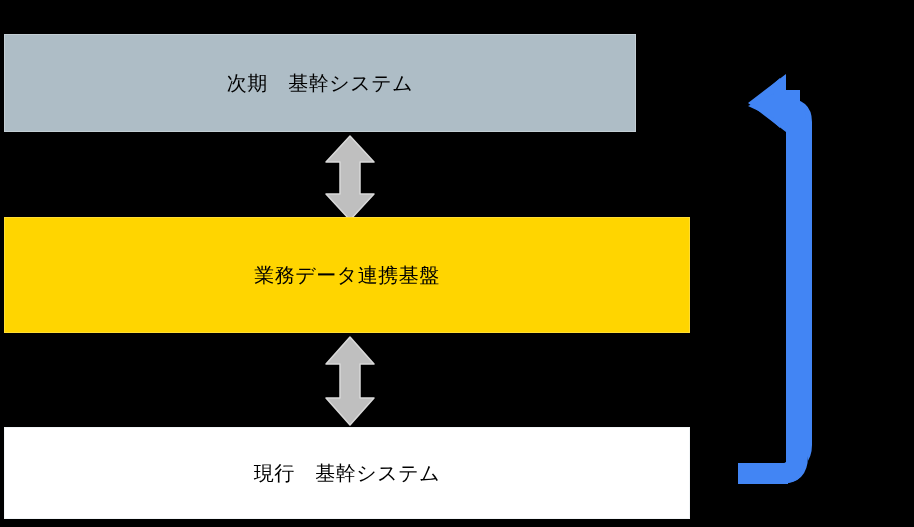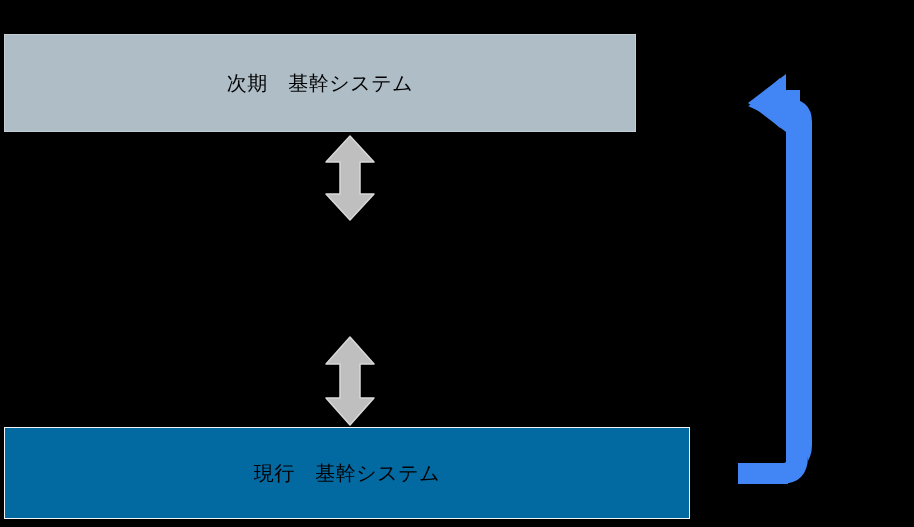--- a/index.html
+++ b/index.html
@@ -47,21 +47,21 @@
     height: 116px;
     background: #ffd500;
     border: 1px solid #ffdd33;
   }
 
   #box-current {
     left: 4px;
     top: 427px;
     width: 686px;
     height: 92px;
-    background: #0369a1;
+    background: #ffffff;
     border: 1px solid #f2f5f7;
   }
 
   
   .dbl-arrow {
     position: absolute;
     width: 52px;
   }
   .dbl-arrow svg { display: block; width: 100%; height: 100%; }
 
@@ -95,20 +95,23 @@
   <div class="box" id="box-next">
     <span>次期　基幹システム</span>
   </div>
 
   <div class="dbl-arrow" id="arrow-next-platform">
     <svg viewBox="0 0 52 86" preserveAspectRatio="none">
       <polygon points="26,1 50,27 36,27 36,59 50,59 26,85 2,59 16,59 16,27 2,27" fill="#bfbfbf" stroke="#d9d9d9" stroke-width="1.5" stroke-linejoin="round"></polygon>
     </svg>
   </div>
 
+  <div class="box" id="box-platform">
+    <span>業務データ連携基盤</span>
+  </div>
 
   <div class="dbl-arrow" id="arrow-platform-current">
     <svg viewBox="0 0 52 90" preserveAspectRatio="none">
       <polygon points="26,1 50,28 36,28 36,62 50,62 26,89 2,62 16,62 16,28 2,28" fill="#bfbfbf" stroke="#d9d9d9" stroke-width="1.5" stroke-linejoin="round"></polygon>
     </svg>
   </div>
 
   <div class="box" id="box-current">
     <span>現行　基幹システム</span>
   </div>

